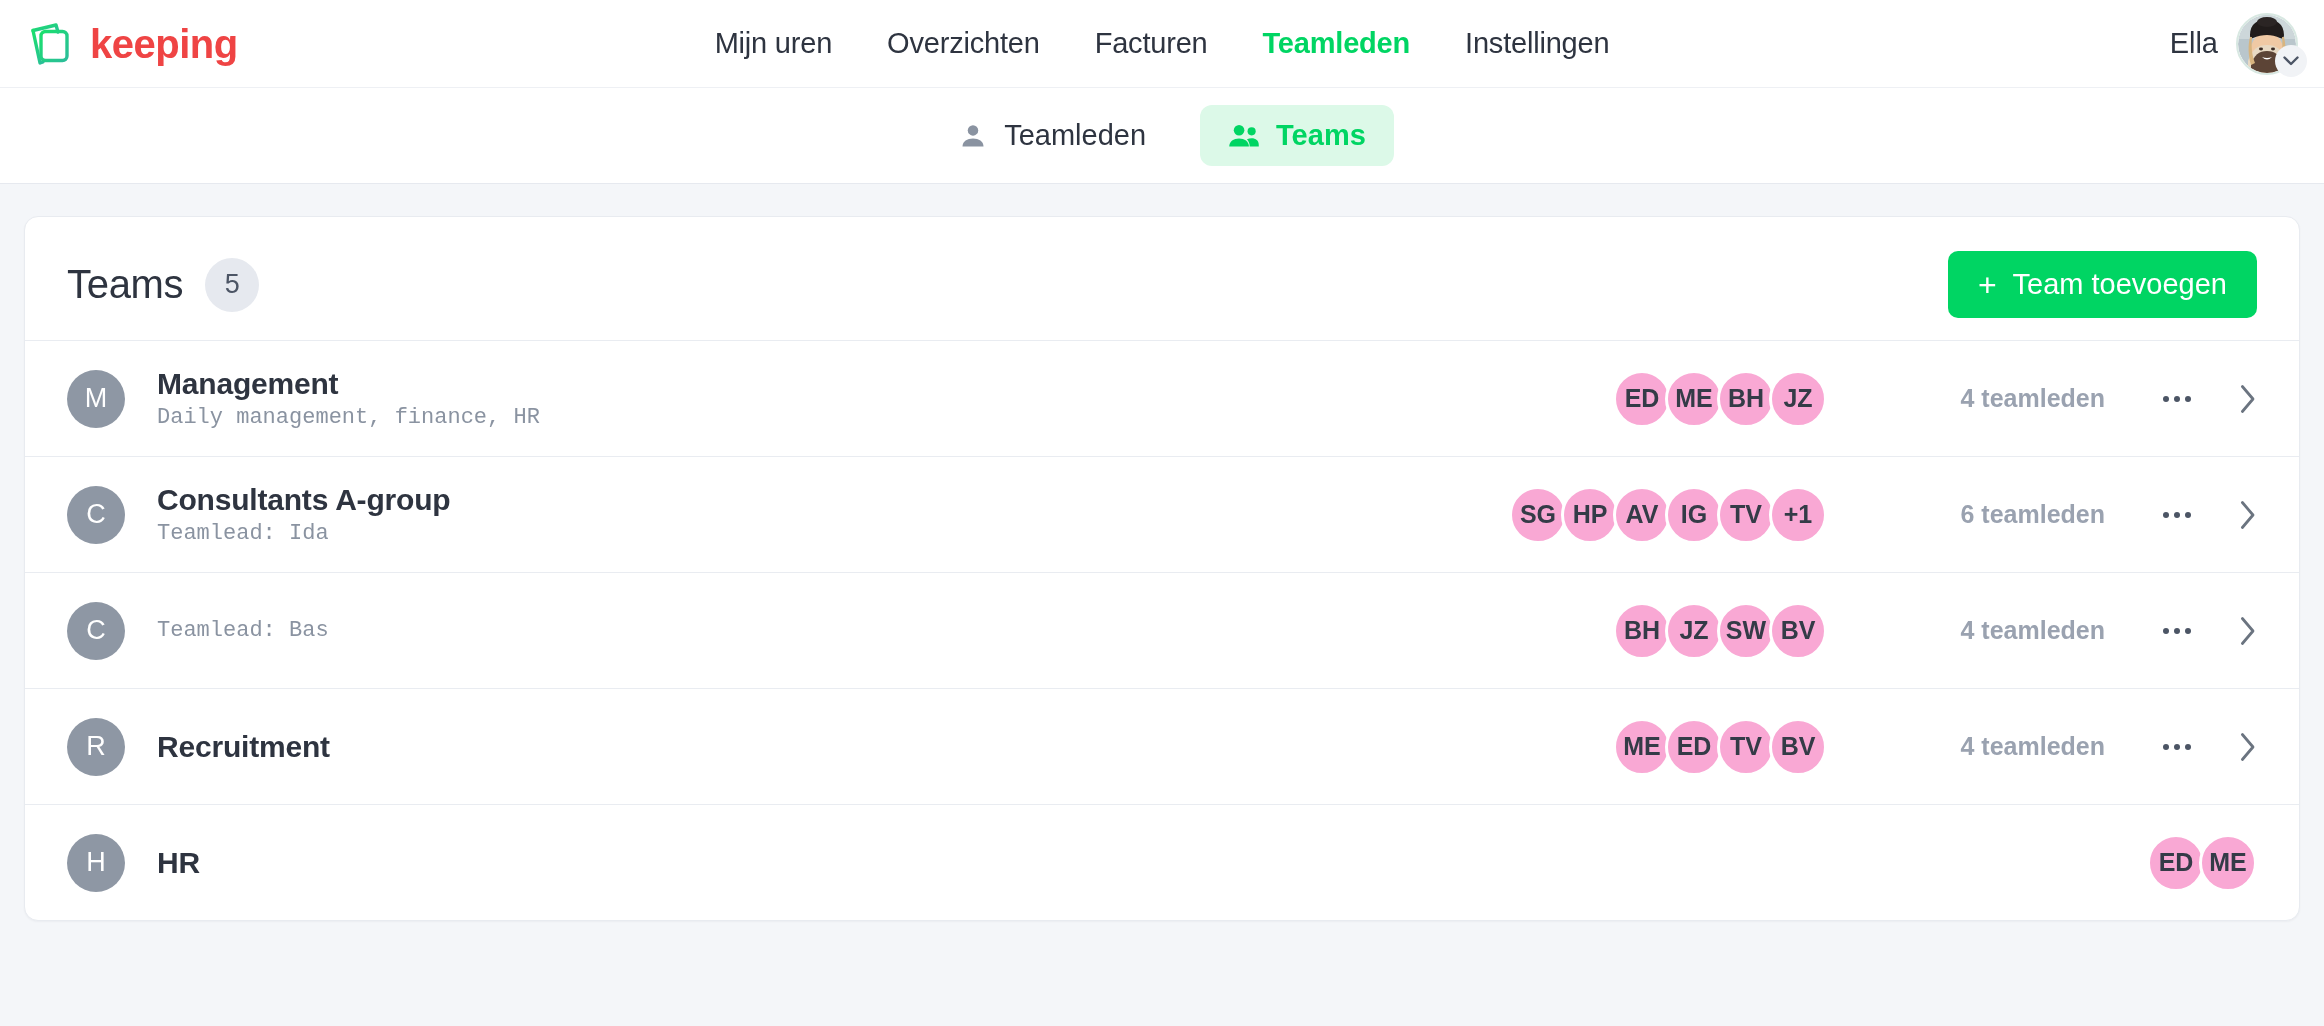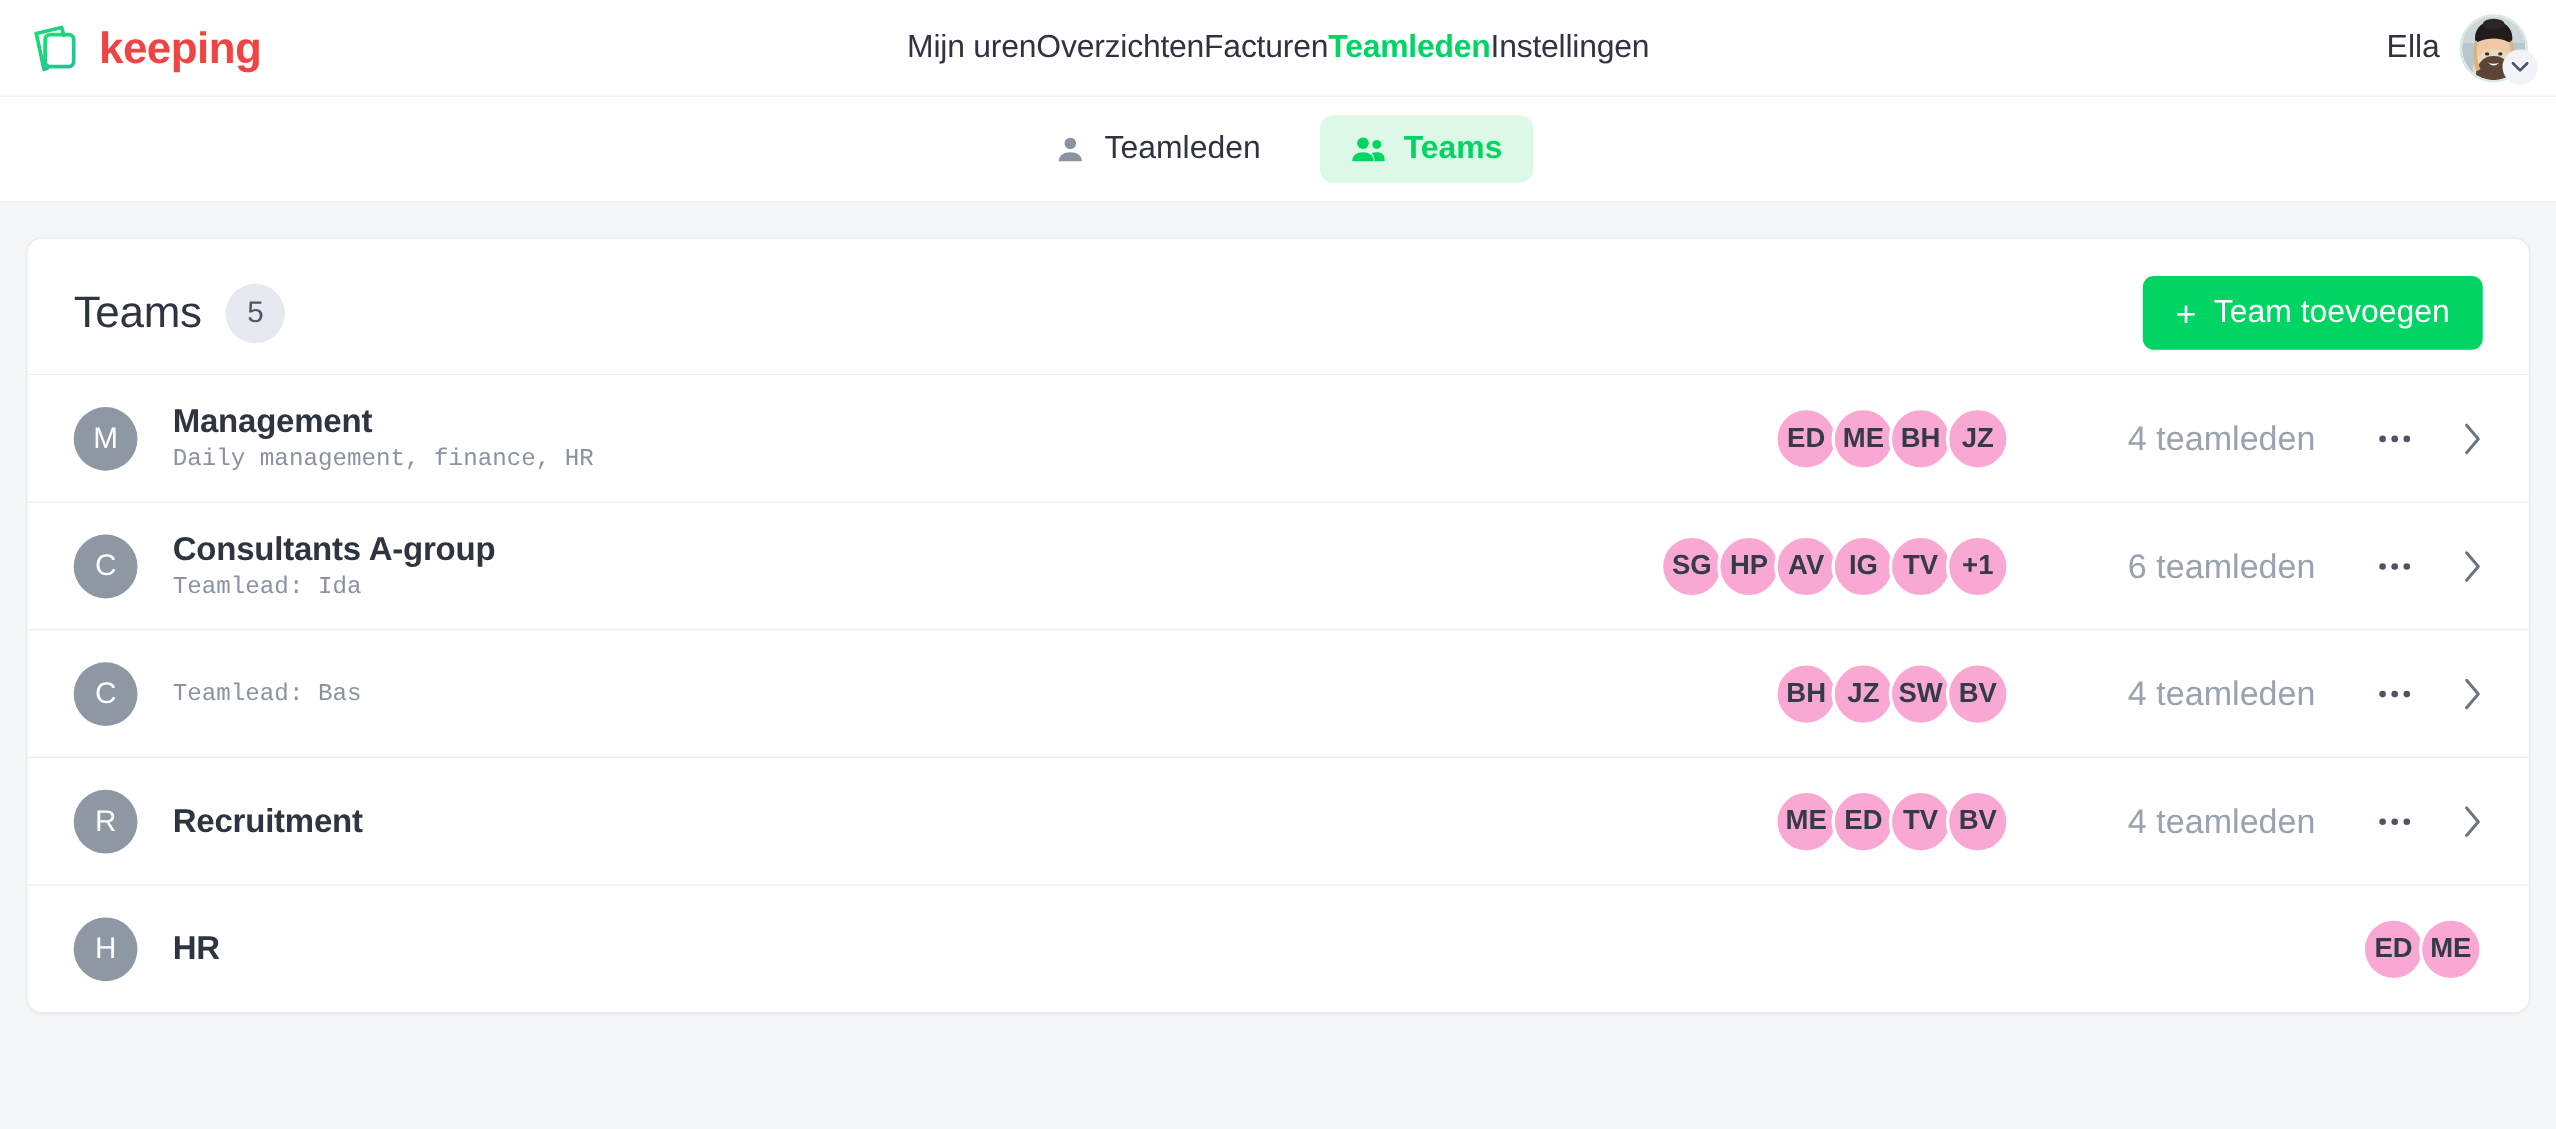--- a/index.html
+++ b/index.html
@@ -35,20 +35,21 @@
     letter-spacing: -0.5px;
     line-height: 1;
   }
 
   .mainnav {
     position: absolute;
     left: 50%;
     transform: translateX(-50%);
     display: flex;
     align-items: flex-start;
+    gap: 55px;
   }
   .nav-link {
     font-size: 29px;
     color: #2e3440;
     text-decoration: none;
     white-space: nowrap;
     letter-spacing: -0.2px;
   }
   .nav-link.active {
     color: #00d563;
@@ -219,23 +220,24 @@
 
   .row-tail {
     display: flex;
     align-items: center;
     width: 430px;
     justify-content: flex-end;
     gap: 0;
     flex-shrink: 0;
   }
   .member-count {
-    font-size: 31px;
+    font-size: 25px;
     color: #9aa2b0;
     white-space: nowrap;
+    font-weight: bold;
   }
   .dots-btn {
     margin-left: 52px;
     display: flex;
     align-items: center;
     gap: 5px;
     padding: 10px 6px;
     cursor: pointer;
   }
   .dots-btn i {

